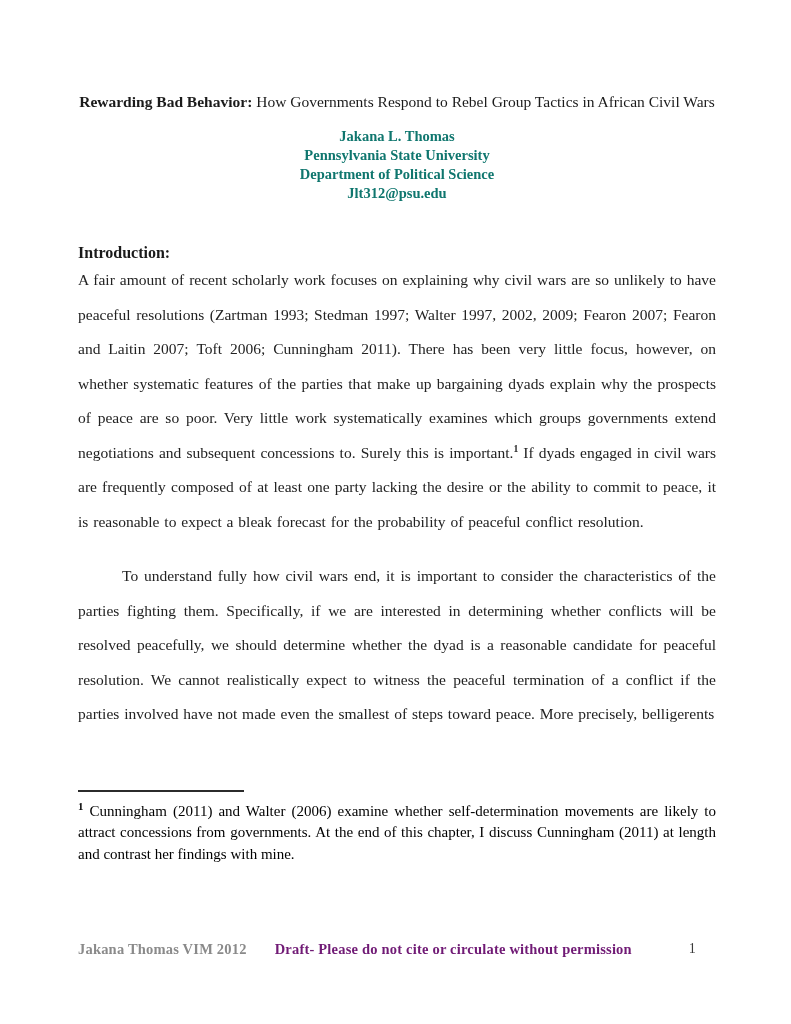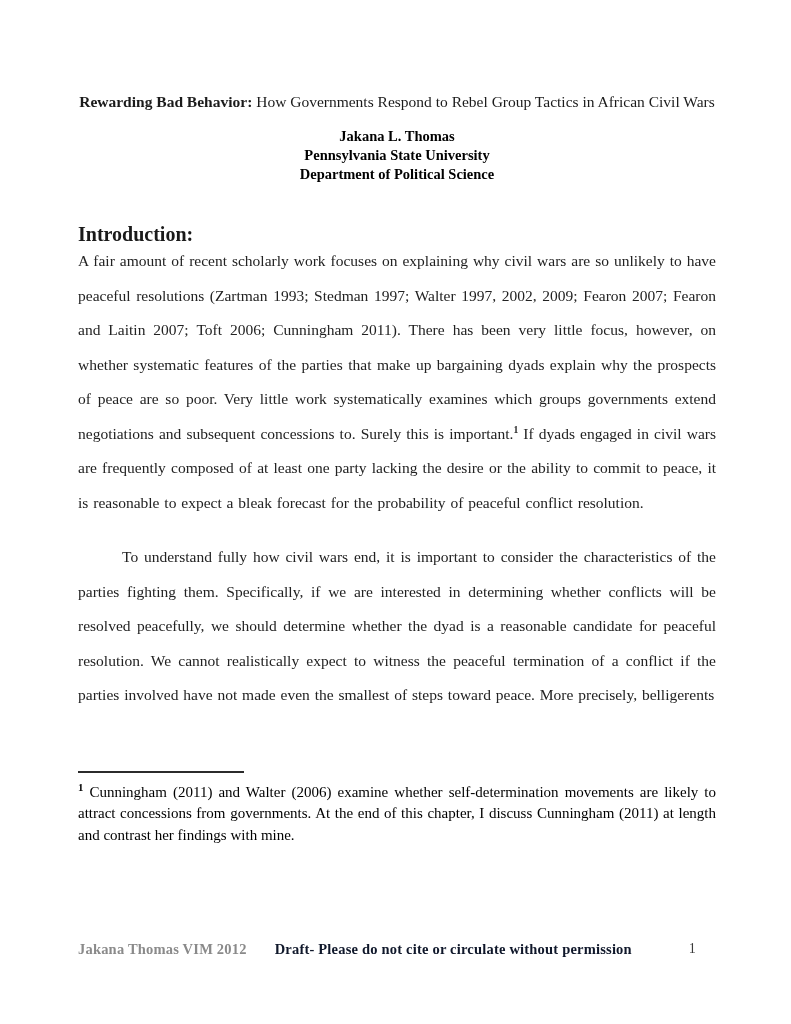--- a/index.html
+++ b/index.html
@@ -31,26 +31,26 @@
   }
   .title .title-bold {
     font-weight: bold;
   }
   .author-block {
     margin-top: 15px;
     text-align: center;
     font-weight: bold;
     font-size: 14.5px;
     line-height: 19px;
-    color: #000000;
+    color: #0f766e;
   }
   .section-heading {
     margin-top: 40px;
     font-weight: bold;
-    font-size: 20px;
+    font-size: 16px;
     line-height: 20px;
     color: #1a1a1a;
   }
   .para {
     text-align: justify;
     font-size: 15.5px;
     line-height: 34.5px;
     word-spacing: 1px;
     color: #222222;
   }
@@ -94,21 +94,21 @@
     top: 941px;
     display: flex;
     align-items: flex-start;
     font-weight: bold;
     font-size: 14.5px;
     color: #8a8a8a;
     letter-spacing: 0.2px;
   }
   .footer-draft {
     margin-left: 28px;
-    color: #0f172a;
+    color: #701a75;
   }
   .footer-page-number {
     margin-left: auto;
     margin-right: 20px;
     font-weight: normal;
     color: #3a3a3a;
     font-size: 14px;
   }
 </style>
 </head>
@@ -118,20 +118,21 @@
   <div class="content">
 
     <div class="title">
       <span class="title-bold">Rewarding Bad Behavior:</span><span> How Governments Respond to Rebel Group Tactics in African Civil Wars</span>
     </div>
 
     <div class="author-block">
       <div>Jakana L. Thomas</div>
       <div>Pennsylvania State University</div>
       <div>Department of Political Science</div>
+      <div>Jlt312@psu.edu</div>
     </div>
 
     <div class="section-heading">Introduction:</div>
 
     <div class="para para-1">
       <span>A fair amount of recent scholarly work focuses on explaining why civil wars are so unlikely to have peaceful resolutions (Zartman 1993; Stedman 1997; Walter 1997, 2002, 2009; Fearon 2007; Fearon and Laitin 2007; Toft 2006; Cunningham 2011). There has been very little focus, however, on whether systematic features of the parties that make up bargaining dyads explain why the prospects of peace are so poor. Very little work systematically examines which groups governments extend negotiations and subsequent concessions to. Surely this is important.</span><sup class="fn-ref">1</sup><span> If dyads engaged in civil wars are frequently composed of at least one party lacking the desire or the ability to commit to peace, it is reasonable to expect a bleak forecast for the probability of peaceful conflict resolution.</span>
     </div>
 
     <div class="para para-2">To understand fully how civil wars end, it is important to consider the characteristics of the parties fighting them. Specifically, if we are interested in determining whether conflicts will be resolved peacefully, we should determine whether the dyad is a reasonable candidate for peaceful resolution. We cannot realistically expect to witness the peaceful termination of a conflict if the parties involved have not made even the smallest of steps toward peace. More precisely, belligerents</div>
 

